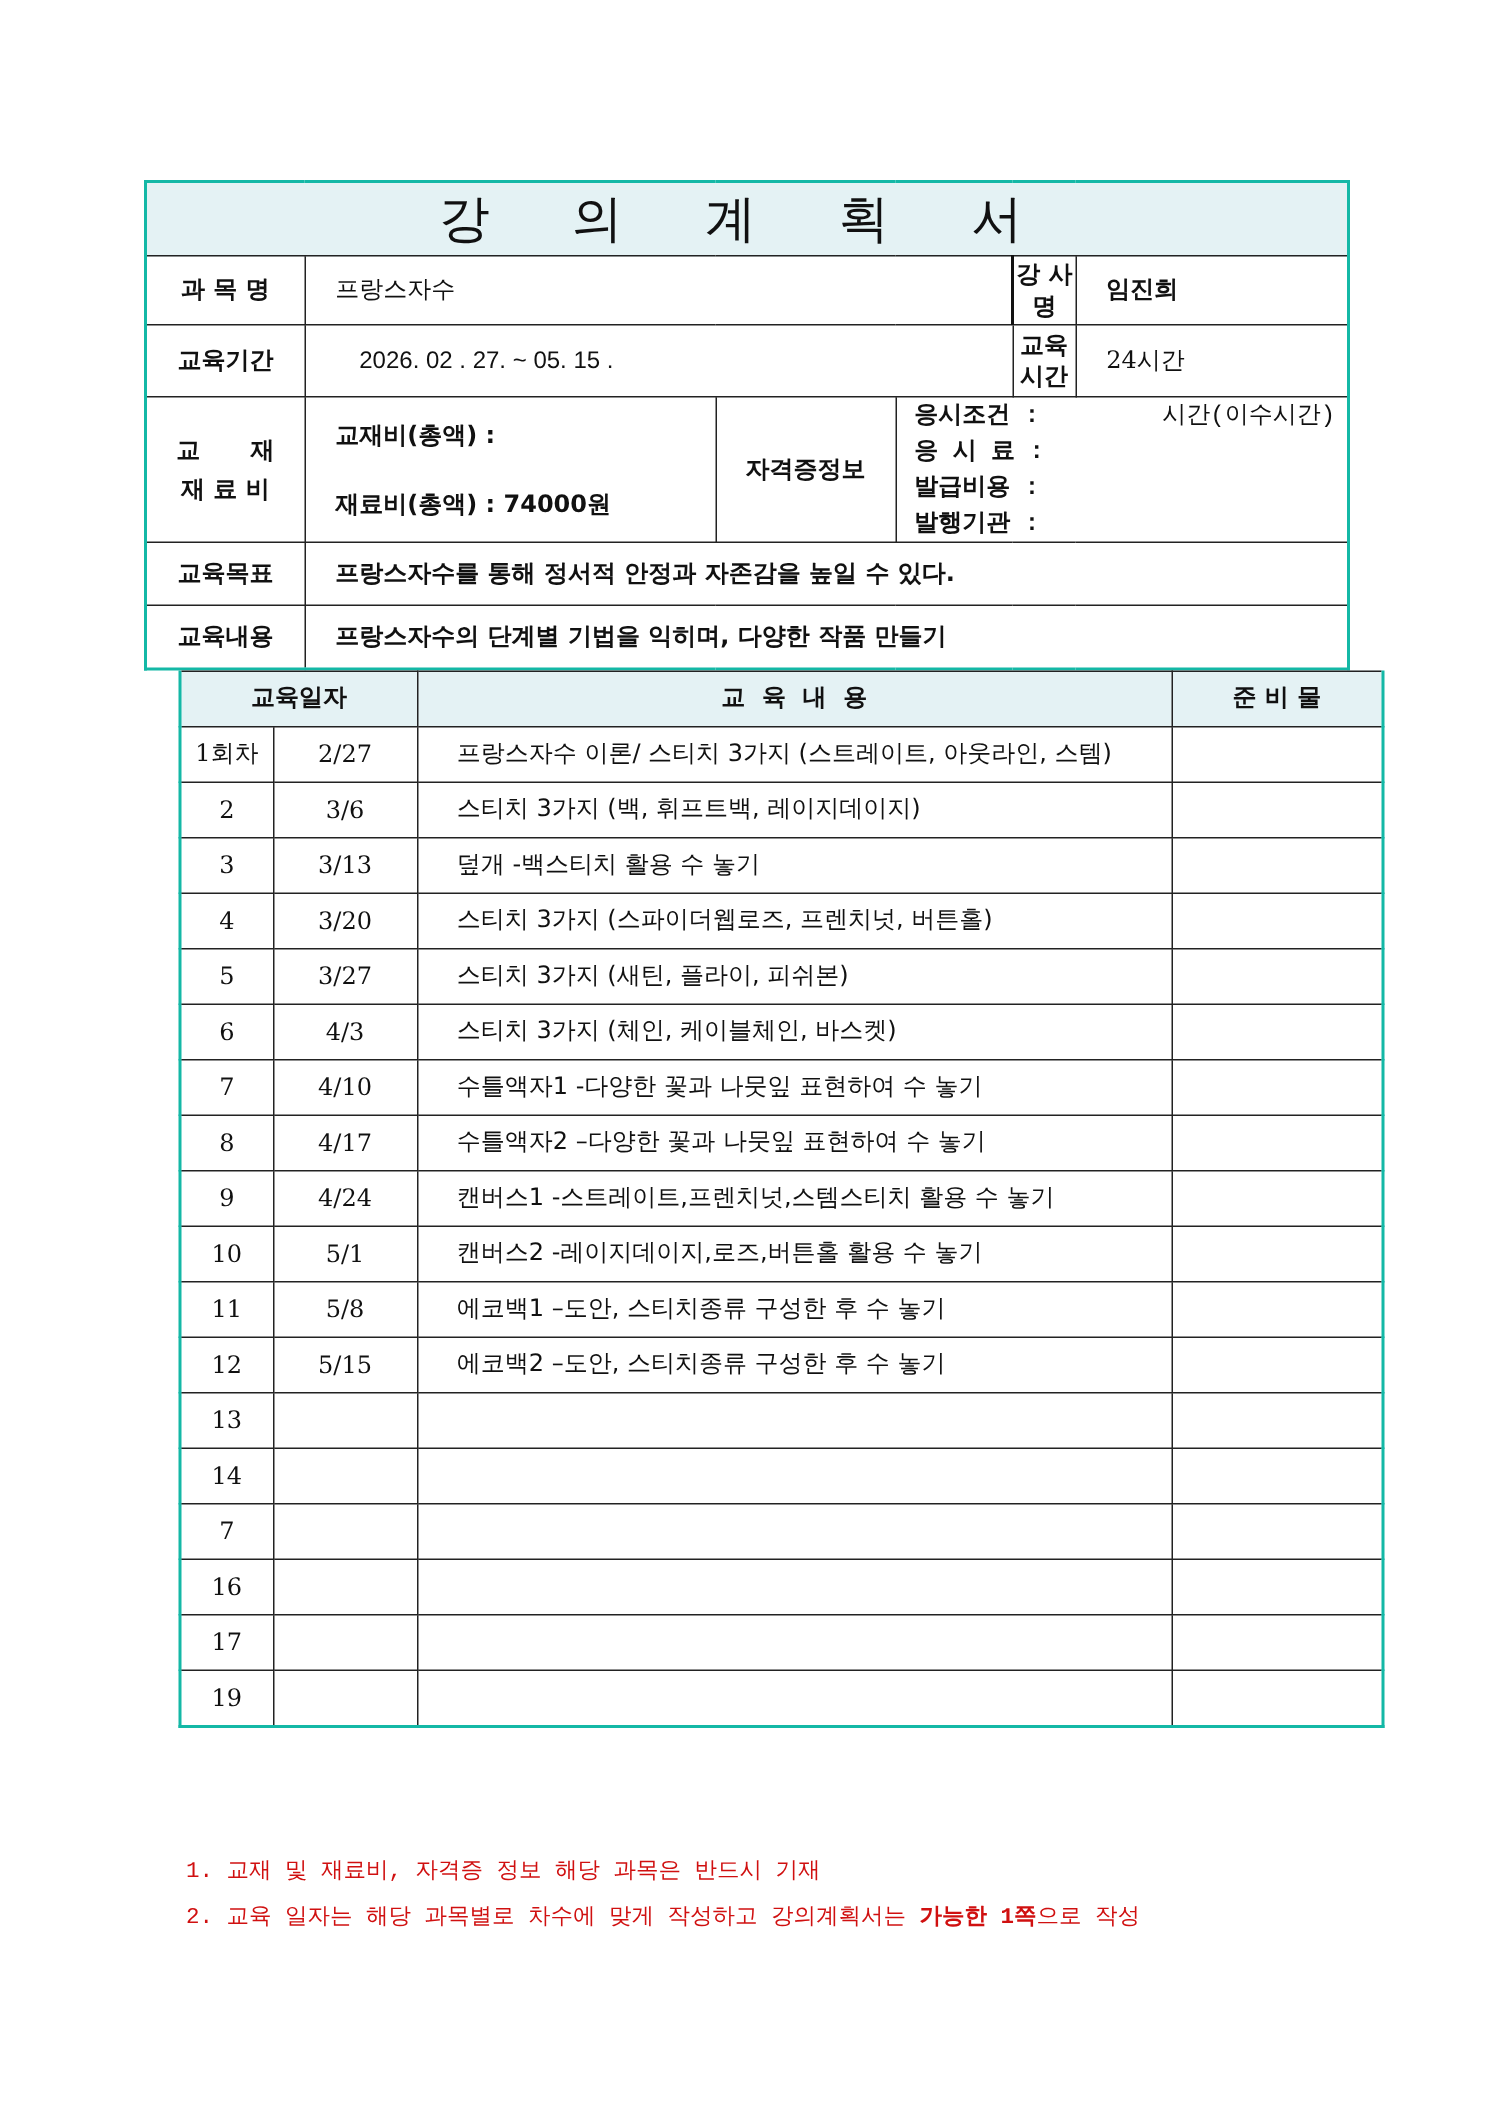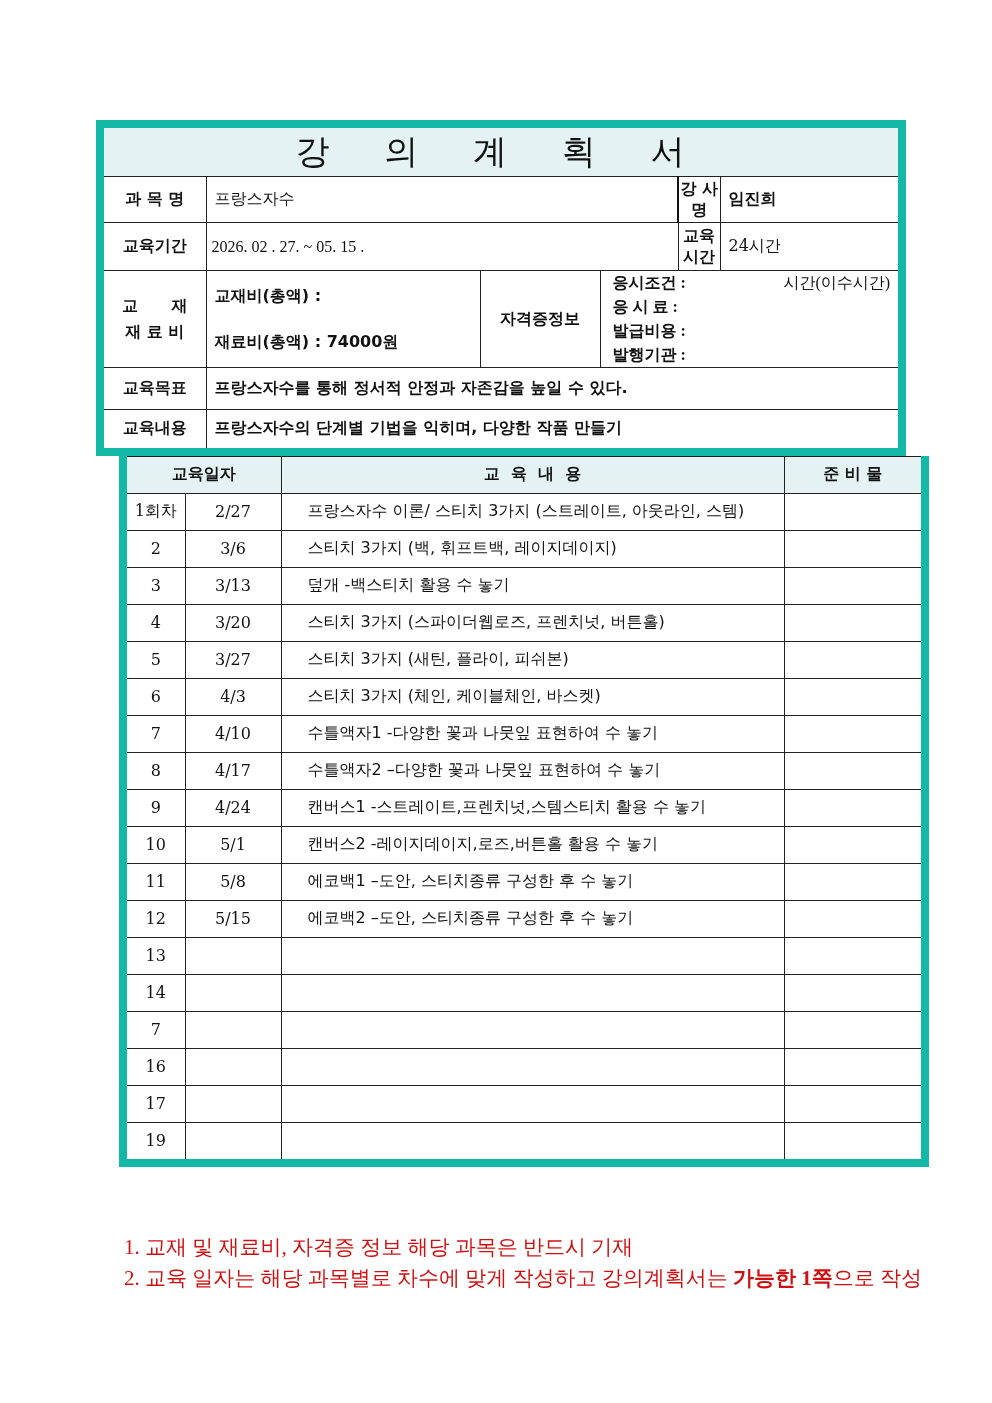--- a/index.html
+++ b/index.html
@@ -1,31 +1,31 @@
 <!DOCTYPE html>
 <html><head>
 <meta charset="utf-8">
 <style>
   html, body { margin:0; padding:0; background:#ffffff; }
   body { width:992px; height:1403px; position:relative; font-family:"DejaVu Serif", serif; color:#111; }
   .sheet { position:absolute; left:96px; top:120px; width:802px; }
   table { border-collapse:collapse; width:802px; table-layout:fixed; }
   td { border:1px solid #222; padding:0; font-size:16px; vertical-align:middle; }
-  .outer { border:8px solid #14b8a6; }
+  .outer { border:2px solid #14b8a6; }
   .title-cell { background:#e4f2f4; height:48px; text-align:center; font-size:34px; letter-spacing:22px; font-family:"DejaVu Sans", sans-serif; font-weight:300; }
   .lbl { text-align:center; font-weight:bold; font-family:"DejaVu Sans", sans-serif; font-size:16px; }
-  .val { padding-left:8px; font-family:"DejaVu Sans", sans-serif; }
+  .val { padding-left:20px; font-family:"DejaVu Sans", sans-serif; }
   .bold { font-weight:bold;margin-left:32px; }
   .hdr { background:#e4f2f4; text-align:center; font-weight:bold; font-family:"DejaVu Sans", sans-serif; height:36px; }
   .num { text-align:center; font-family:"DejaVu Serif", serif; font-size:16px; }
   .content { padding-left:26px; font-family:"DejaVu Sans", sans-serif; font-size:16px; }
   .schedule td { height:36px; }
-  .certinfo { font-family:Liberation Serif, serif; font-weight:bold; font-size:16px; line-height:24px; padding-left:12px; position:relative; }
+  .certinfo { font-family:Liberation Mono, monospace; font-weight:bold; font-size:16px; line-height:24px; padding-left:12px; position:relative; }
   .certinfo .cond-val { position:absolute; right:8px; top:0; font-weight:normal; }
-  .notes { position:absolute; left:124px; top:1232px; color:#d01010; font-family:Liberation Serif, serif; font-size:21px; line-height:31px; }
+  .notes { position:absolute; left:124px; top:1232px; color:#d01010; font-family:Liberation Mono, monospace; font-size:15px; line-height:31px; }
   .notes .emph { font-weight:bold;margin-top:12px; }
 </style>
 </head>
 <body>
 
 <div class="sheet">
   <table class="outer">
     <colgroup>
       <col style="width:106px">
         <col style="width:274px">
@@ -39,21 +39,21 @@
       <td colspan="6" class="title-cell">강 의 계 획 서</td>
     </tr>
     <tr style="height:46px">
       <td class="lbl">과 목 명</td>
       <td colspan="3" class="val" style="border-right:2px solid #111;">프랑스자수</td>
       <td colspan="1" class="lbl" style="border-right:1px solid #222;">강 사 명</td>
       <td class="val bold">임진희</td>
     </tr>
     <tr style="height:48px">
       <td class="lbl">교육기간</td>
-      <td colspan="3" class="val" style="font-family:Liberation Serif, serif;padding-left:5px;">2026. 02 . 27.  ~  05. 15 .</td>
+      <td colspan="3" class="val" style="font-family:Liberation Sans, sans-serif;padding-left:36px;">2026. 02 . 27.  ~  05. 15 .</td>
       <td class="lbl">교육시간</td>
       <td class="val" style="font-family:'DejaVu Serif',serif;">24시간</td>
     </tr>
     <tr style="height:94px">
       <td class="lbl" style="line-height:26px;">
         <div style="white-space:pre;">교      재</div>
         <div>재 료 비</div>
       </td>
       <td class="val bold" style="line-height:22px;">
         <div>교재비(총액) :</div>

